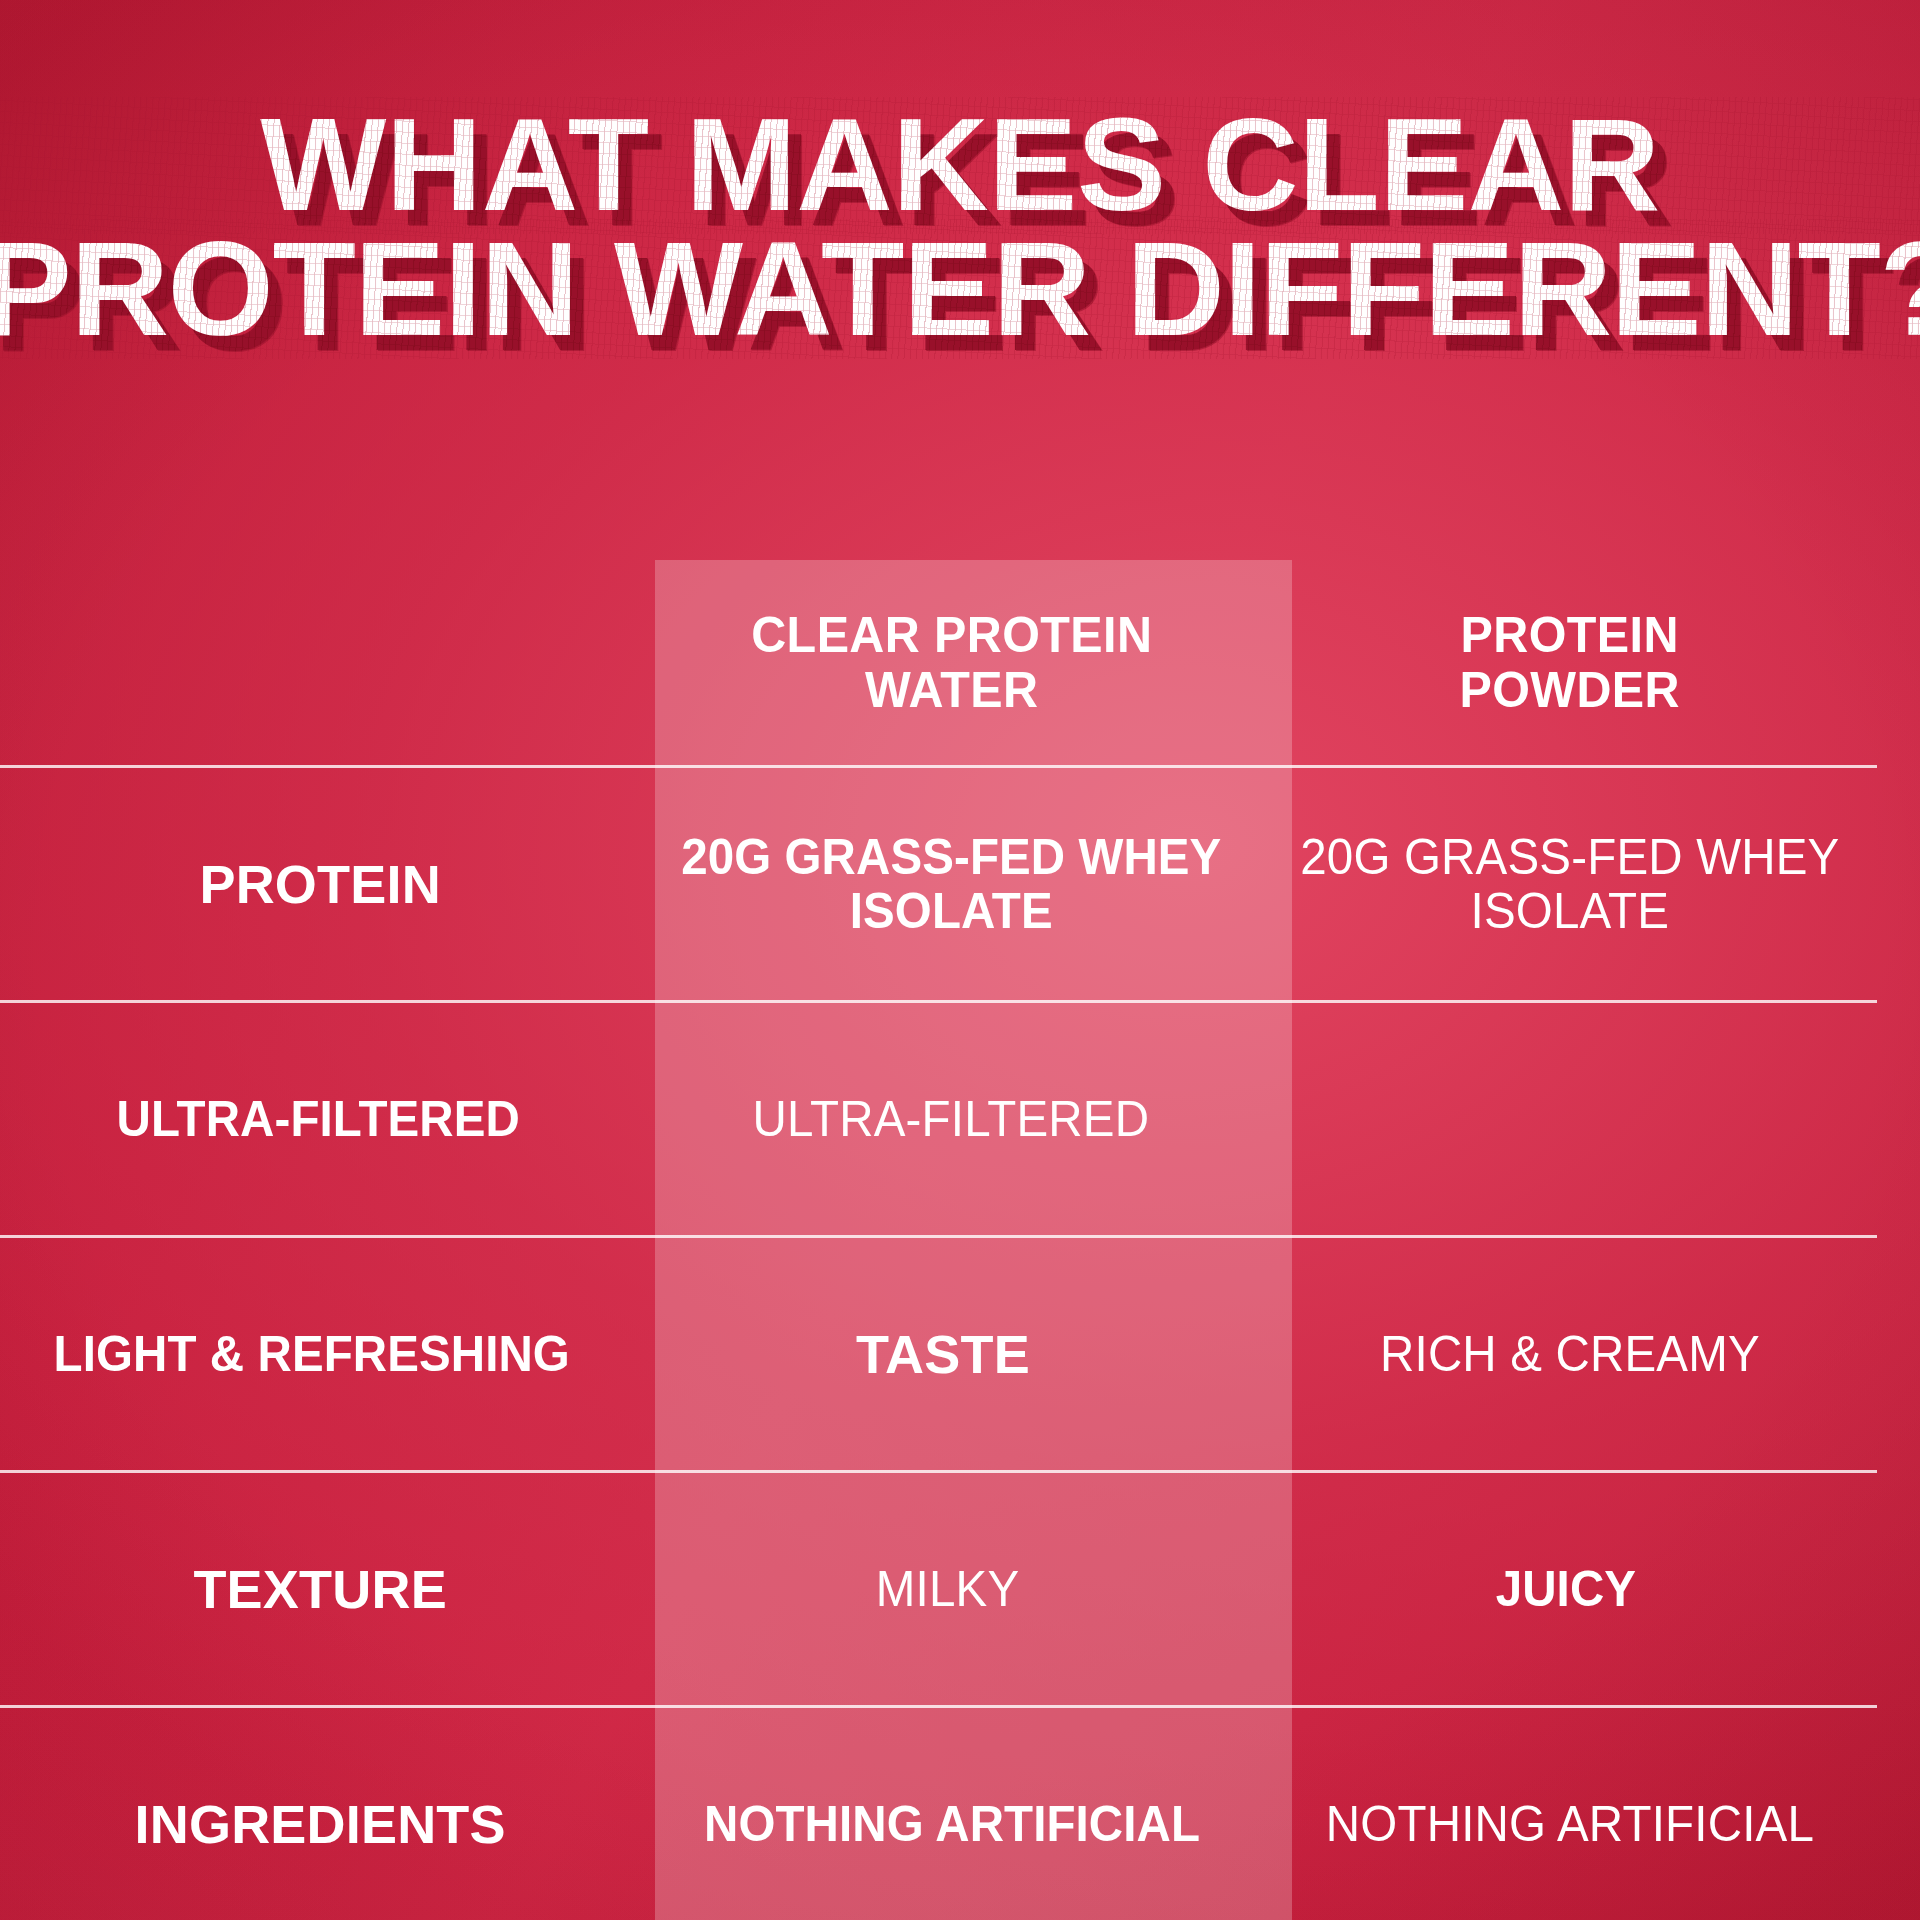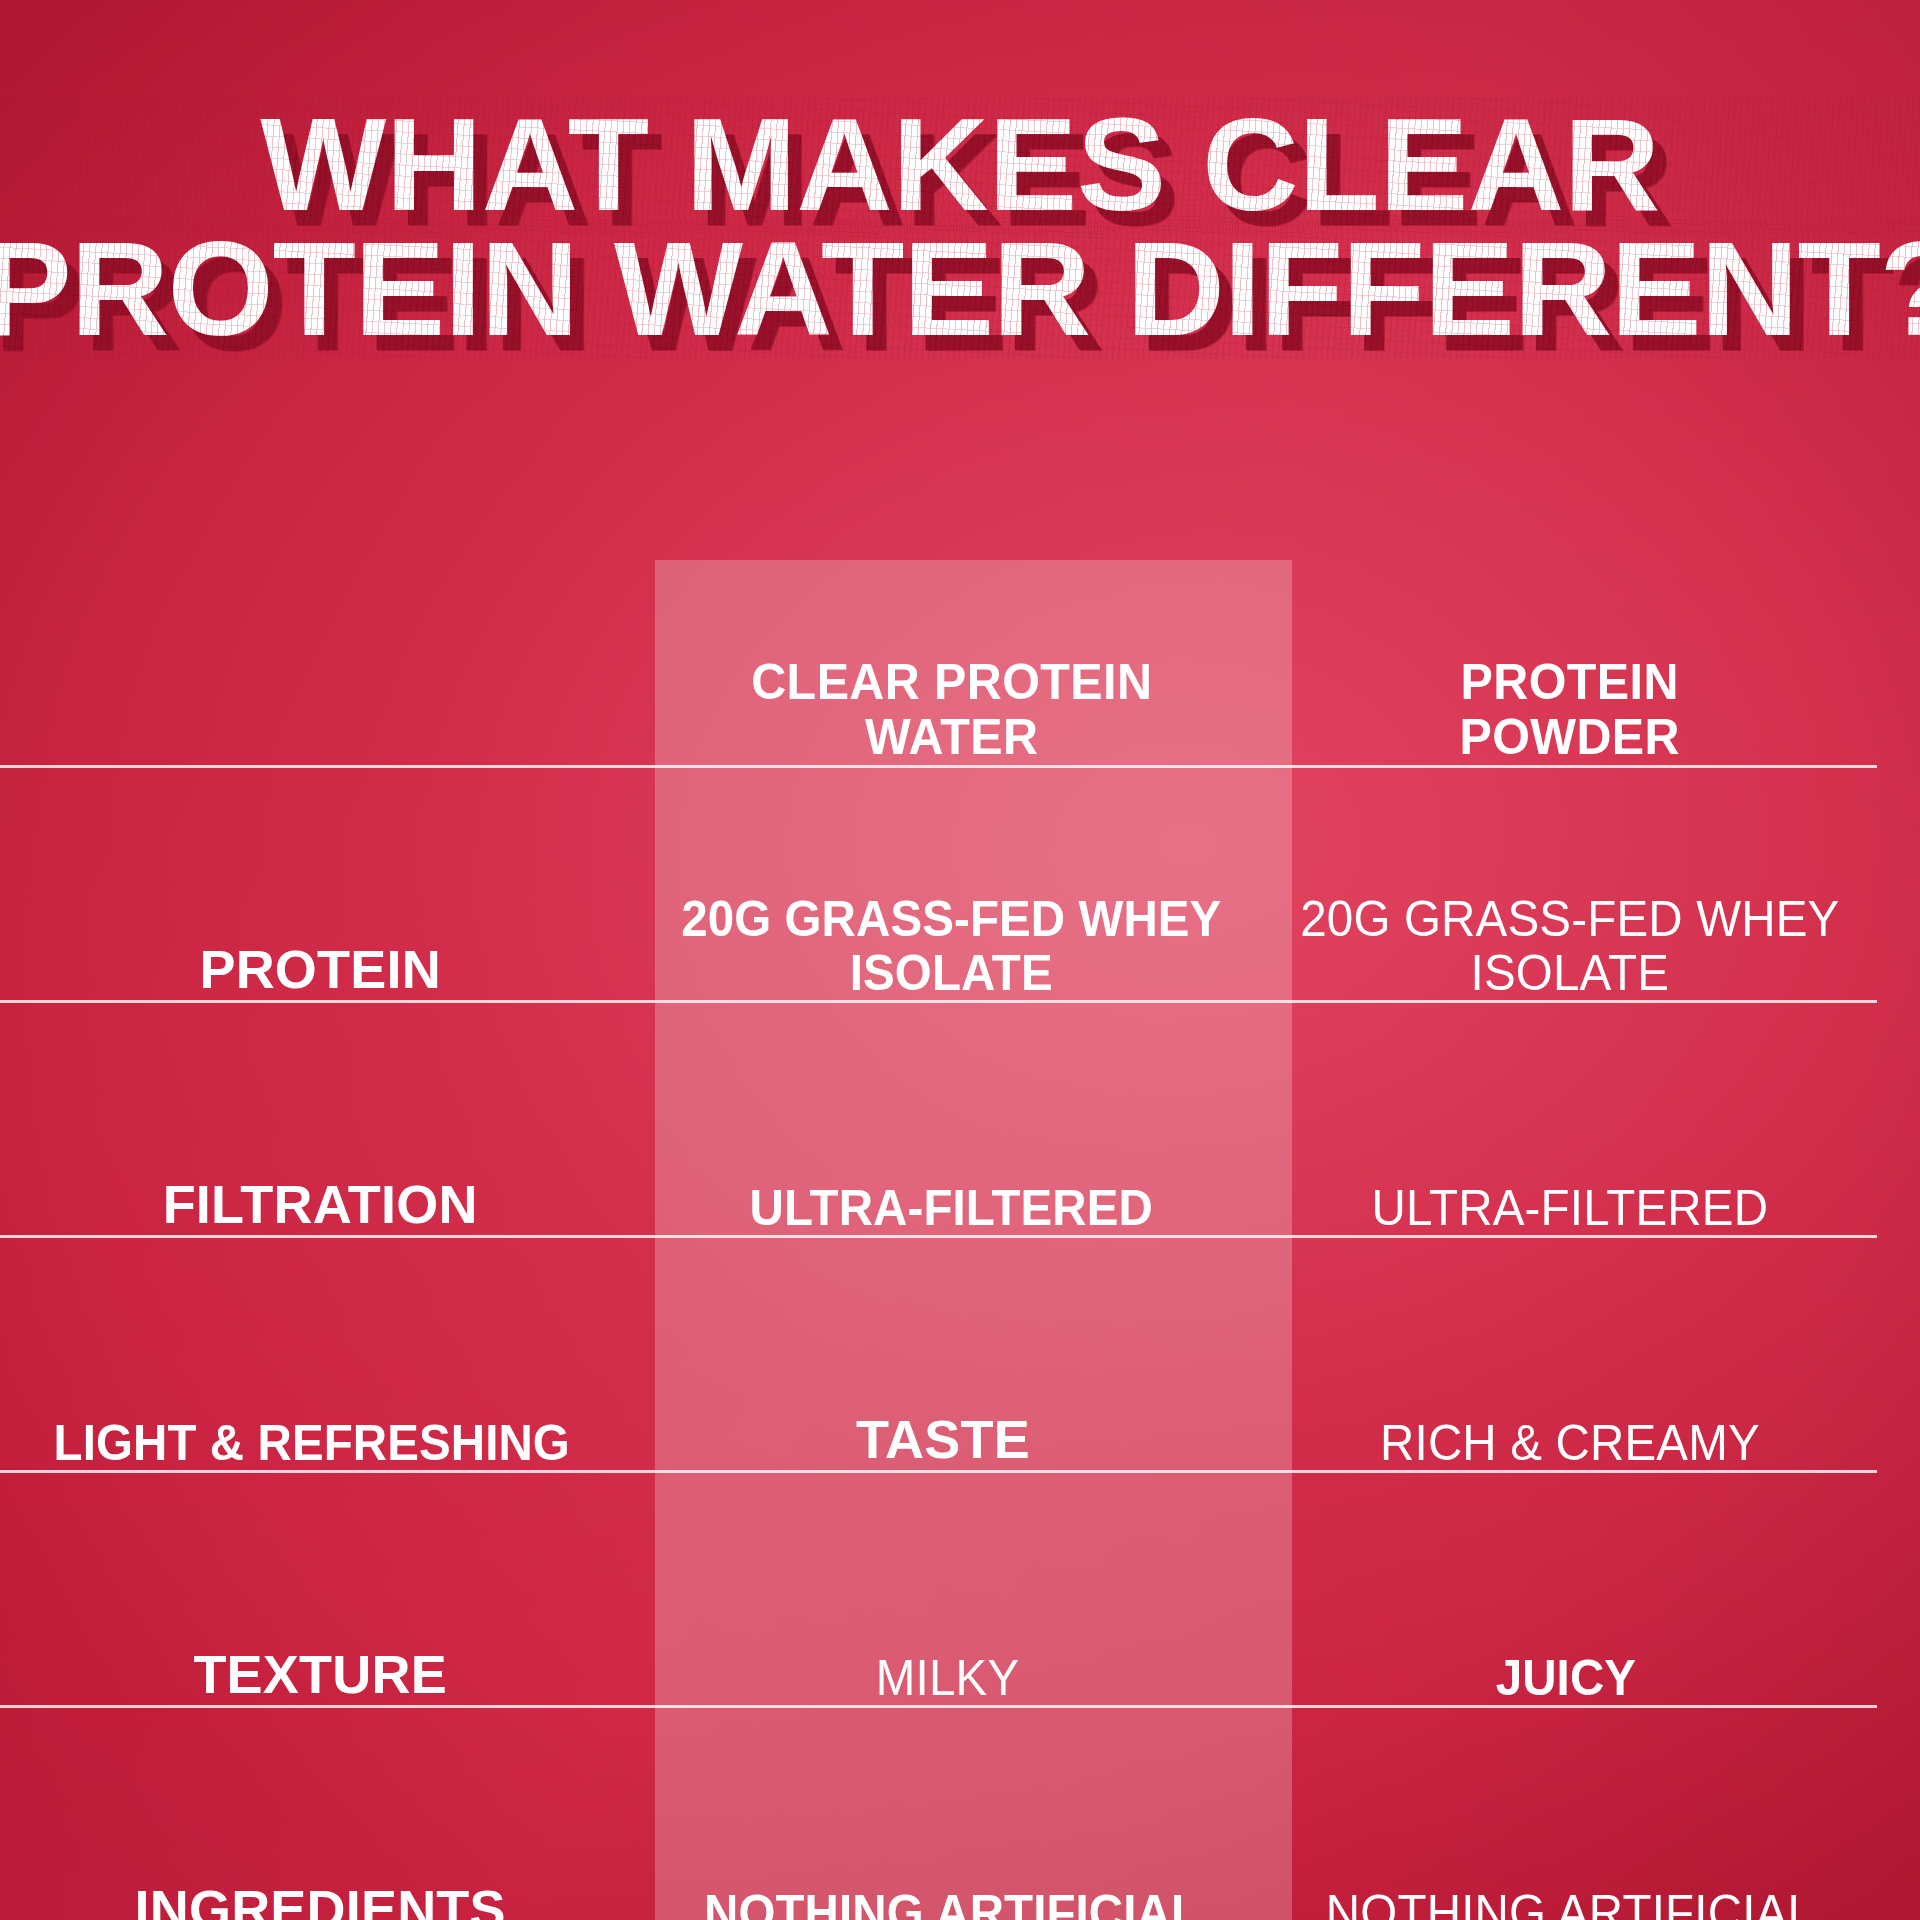--- a/index.html
+++ b/index.html
@@ -101,21 +101,21 @@
     bottom: 0;
     background: rgba(255,255,255,0.235);
     pointer-events: none;
     z-index: 1;
   }
 
   .grid { position: relative; z-index: 2; }
 
   .row {
     display: flex;
-    align-items: flex-end;
+    align-items: center;
     width: 1877px;
   }
   .row.head { height: 205px; }
   .row.body { height: 235px; border-top: 3px solid rgba(255,255,255,0.80); }
 
   .cell {
     display: flex;
     align-items: center;
     justify-content: center;
     text-align: center;
@@ -218,23 +218,20 @@
         </div>
         <div class="cell c-alt">
           <div class="val-alt">
             <span class="stack nowrap">20g GRASS-FED WHEY</span>
             <span class="stack nowrap">ISOLATE</span>
           </div>
         </div>
       </div>
 
       <div class="row body">
-        <div class="cell c-label">
-          <span class="row-label">FILTRATION</span>
-        </div>
         <div class="cell c-hero">
           <div class="val-hero">
             <span class="stack nowrap">ULTRA-FILTERED</span>
           </div>
         </div>
         <div class="cell c-alt">
           <div class="val-alt">
             <span class="stack nowrap">ULTRA-FILTERED</span>
           </div>
         </div>

